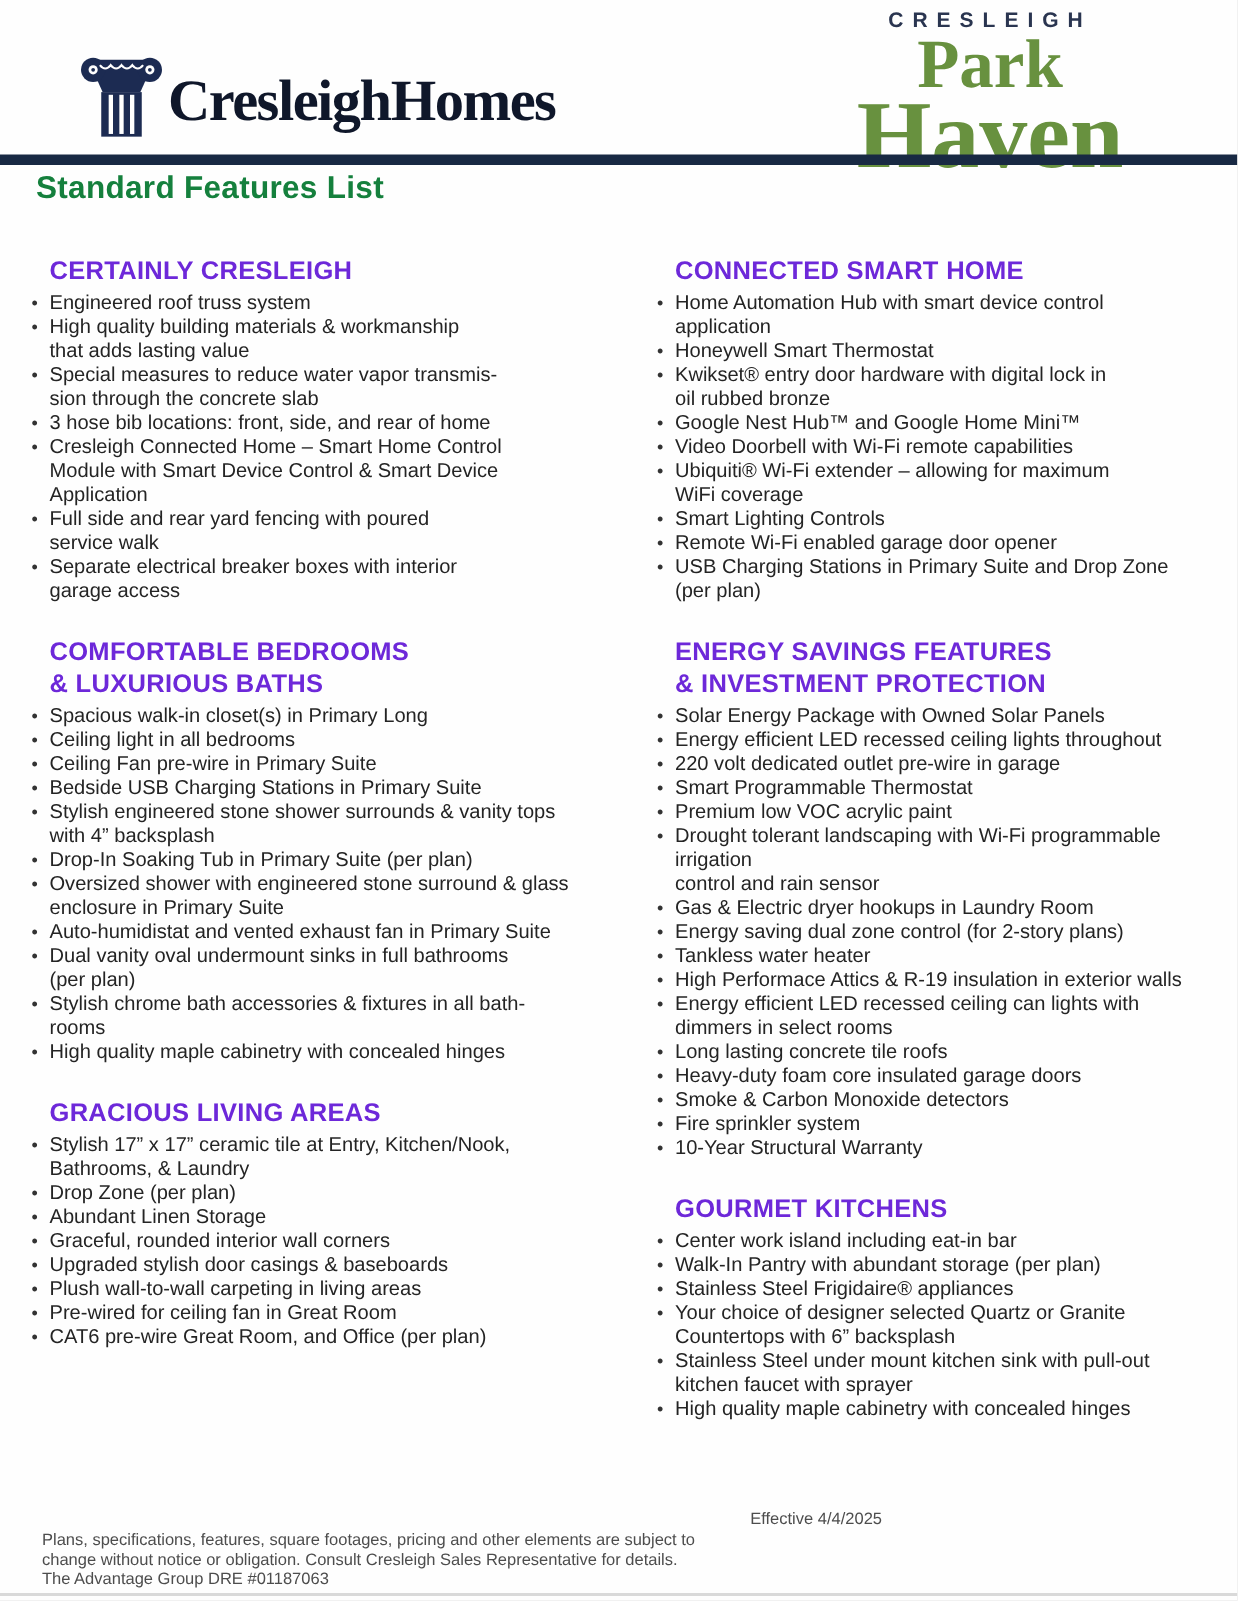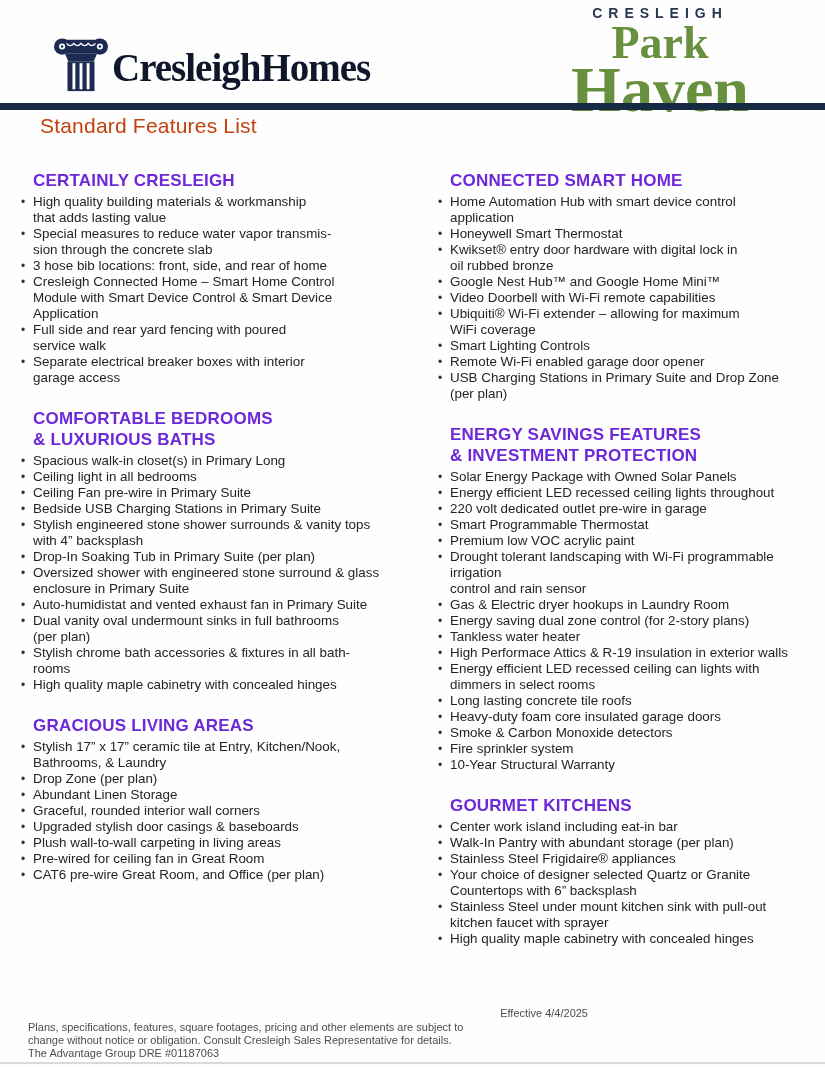--- a/index.html
+++ b/index.html
@@ -26,22 +26,22 @@
     font-size:46px; line-height:0.82; margin-top:4px;
   }
   .brand-right .community-line2 {
     font-family:"Liberation Serif", serif; font-weight:700; color:#68913f;
     font-size:64px; line-height:0.82; margin-top:2px;
   }
 
   .rule { position:absolute; top:103px; left:0; width:825px; height:7px; background:#182943; }
 
   .page-title {
-    position:absolute; left:40px; top:114px;
-    font-size:21px; font-weight:400; color:#c2410c; letter-spacing:0.2px;
+    position:absolute; left:24px; top:114px;
+    font-size:21px; font-weight:700; color:#15803d; letter-spacing:0.2px;
   }
 
   
   .col { position:absolute; top:170px; }
   .col-left  { left:20px;  width:408px; }
   .col-right { left:437px; width:386px; }
 
   .feature-section { margin:0 0 22px 0; }
   .section-title {
     margin:0 0 3px 13px; font-size:17px; font-weight:600; color:#6d28d9;
@@ -106,20 +106,21 @@
   </div>
 
   <div class="rule"></div>
 
   <div class="page-title">Standard Features List</div>
 
   <div class="col col-left" id="col-left">
       <section class="feature-section">
         <h2 class="section-title">CERTAINLY CRESLEIGH</h2>
         <ul class="feature-list">
+          <li class="feature-item">Engineered roof truss system</li>
           <li class="feature-item">High quality building materials &amp; workmanship
 that adds lasting value</li>
           <li class="feature-item">Special measures to reduce water vapor transmis-
 sion through the concrete slab</li>
           <li class="feature-item">3 hose bib locations: front, side, and rear of home</li>
           <li class="feature-item">Cresleigh Connected Home – Smart Home Control
 Module with Smart Device Control &amp; Smart Device
 Application</li>
           <li class="feature-item">Full side and rear yard fencing with poured
 service walk</li>

